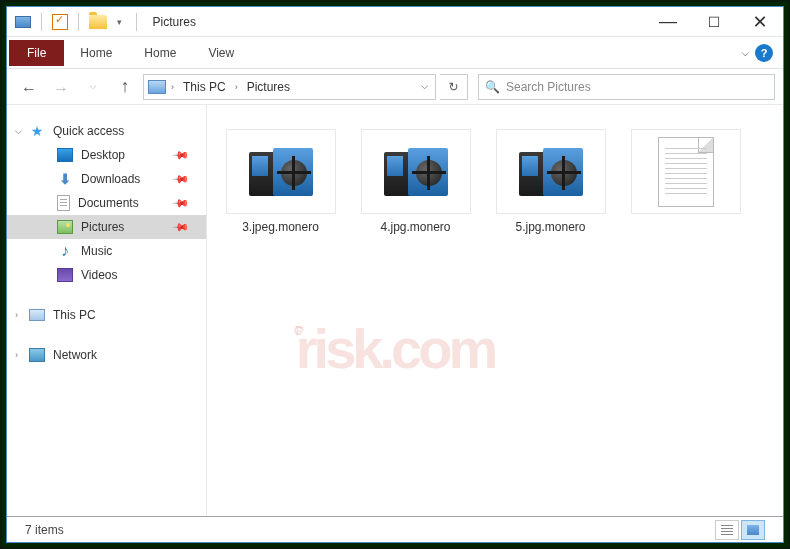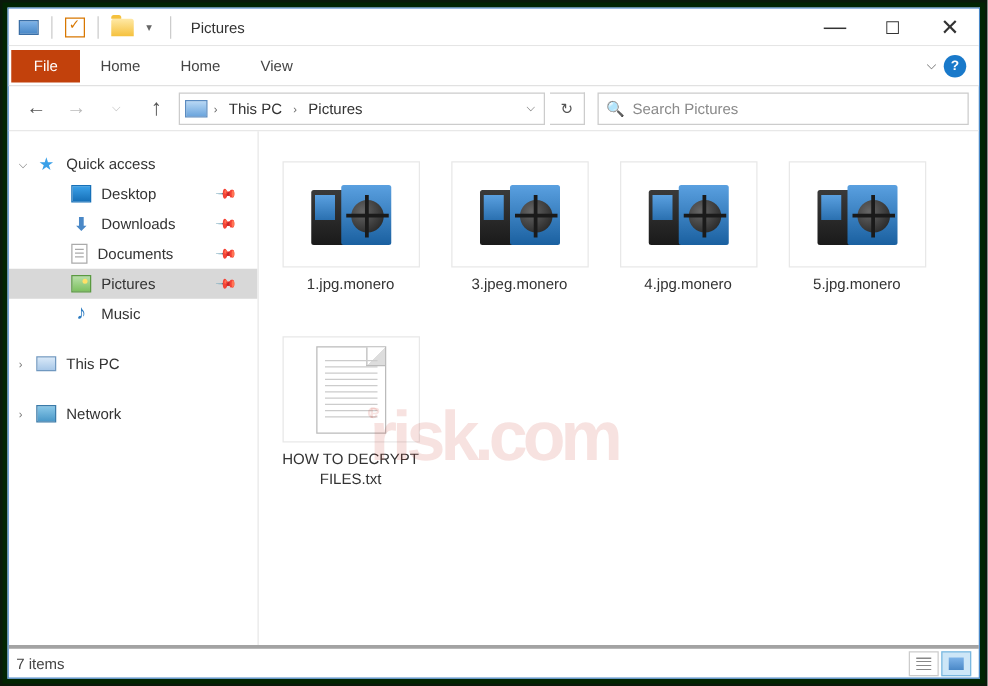--- a/index.html
+++ b/index.html
@@ -12,21 +12,21 @@
 .titlebar-appicon { width: 16px; height: 12px; background: linear-gradient(#7db3e8, #4a88c7); border: 1px solid #3a6ea5; }
 .titlebar-qat { width: 16px; height: 16px; border: 1px solid #d87700; background: #fff; position: relative; }
 .titlebar-qat::after { content: "✓"; color: #d87700; font-size: 11px; position: absolute; top: -2px; left: 2px; }
 .titlebar-folder { width: 18px; height: 14px; background: linear-gradient(#ffe9a6, #f5c13d); border-radius: 2px 2px 0 0; position: relative; }
 .titlebar-folder::before { content: ""; position: absolute; top: -3px; left: 0; width: 8px; height: 3px; background: #f5c13d; border-radius: 2px 2px 0 0; }
 .titlebar-sep { border-left: 1px solid #ccc; height: 18px; margin: 0 4px; }
 .titlebar-title { padding-left: 4px; color: #333; }
 .titlebar-right { margin-left: auto; display: flex; }
 .titlebar-btn { width: 46px; height: 30px; display: flex; align-items: center; justify-content: center; color: #333; font-size: 14px; }
 .ribbon-row { height: 32px; background: #fff; display: flex; align-items: center; border-bottom: 1px solid #e1e1e1; }
-.file-tab { background: #c2410c; color: #fff; height: 26px; padding: 0 18px; display: flex; align-items: center; margin-left: 2px; }
+.file-tab { background: #7f1d1d; color: #fff; height: 26px; padding: 0 18px; display: flex; align-items: center; margin-left: 2px; }
 .ribbon-tab { padding: 0 16px; height: 26px; display: flex; align-items: center; color: #444; }
 .ribbon-right { margin-left: auto; display: flex; align-items: center; gap: 6px; padding-right: 10px; }
 .chevron-down { color: #666; font-size: 10px; }
 .help { width: 18px; height: 18px; border-radius: 50%; background: #1979ca; color: #fff; display: flex; align-items: center; justify-content: center; font-weight: bold; font-size: 11px; }
 .navbar { height: 36px; display: flex; align-items: center; gap: 4px; padding: 4px 8px; border-bottom: 1px solid #e8e8e8; }
 .nav-arrow { width: 28px; height: 28px; display: flex; align-items: center; justify-content: center; color: #555; font-size: 16px; }
 .nav-arrow.disabled { color: #bbb; }
 .nav-up { font-size: 18px; }
 .address { flex: 1; height: 26px; border: 1px solid #ccc; display: flex; align-items: center; padding: 0 4px; gap: 2px; max-width: 310px; }
 .address-icon { width: 18px; height: 14px; background: linear-gradient(#b8d8f5,#6ba5dd); border: 1px solid #5a8bc0; }
@@ -65,21 +65,21 @@
 .mw-back::after { content:""; position:absolute; top:4px; left:3px; width:16px; height:20px; background: linear-gradient(#5aa0e0,#2a70b0); }
 .mw-front { position: absolute; right: 0; top: 0; width: 40px; height: 48px; background: linear-gradient(#5aa0e0,#1a60a0); border-radius: 2px; }
 .mw-spike { position: absolute; right: 6px; top: 12px; width: 26px; height: 26px; background: radial-gradient(circle at 35% 35%, #666, #1a1a1a); border-radius: 50%; }
 .mw-spike::before, .mw-spike::after { content:""; position:absolute; background:#1a1a1a; }
 .mw-spike::before { width: 34px; height: 3px; top: 11px; left: -4px; }
 .mw-spike::after { width: 3px; height: 34px; left: 11px; top: -4px; }
 .txt-icon { width: 56px; height: 70px; background: #fff; border: 1px solid #bbb; position: relative; }
 .txt-icon::before { content:""; position:absolute; top:0; right:0; width:14px; height:14px; background: linear-gradient(135deg, #fff 50%, #ddd 50%); border-left: 1px solid #bbb; border-bottom: 1px solid #bbb; }
 .txt-icon::after { content:""; position:absolute; top:10px; left:6px; right:6px; height:1px; background:#ccc; box-shadow: 0 5px 0 #ccc, 0 10px 0 #ccc, 0 15px 0 #ccc, 0 20px 0 #ccc, 0 25px 0 #ccc, 0 30px 0 #ccc, 0 35px 0 #ccc, 0 40px 0 #ccc, 0 45px 0 #ccc; }
 .tile-label { margin-top: 6px; text-align: center; color: #333; max-width: 110px; line-height: 1.3; word-wrap: break-word; }
-.statusbar { height: 26px; border-top: 3px solid #a3a3a3; display: flex; align-items: center; padding: 0 6px; color: #444; }
+.statusbar { height: 26px; border-top: 1px solid #a3a3a3; display: flex; align-items: center; padding: 0 18px; color: #444; }
 .statusbar-right { margin-left: auto; display: flex; gap: 2px; }
 .view-btn { width: 24px; height: 20px; border: 1px solid #ccc; display: flex; align-items: center; justify-content: center; background: #fff; }
 .view-btn.active { background: #cde6f7; border-color: #7ab8e0; }
 .view-btn .det { width: 12px; height: 10px; background: repeating-linear-gradient(#888, #888 1px, transparent 1px, transparent 3px); }
 .view-btn .thm { width: 12px; height: 10px; background: linear-gradient(#7db3e8,#4a88c7); }
 </style>
 </head>
 <body>
 
 <div class="watermark">
@@ -163,20 +163,24 @@
           </div>
           <div class="nav-item indent selected">
             <span class="ico ico-pictures"></span>
             <span>Pictures</span>
             <span class="pin">📌</span>
           </div>
           <div class="nav-item indent">
             <span class="ico ico-music">♪</span>
             <span>Music</span>
           </div>
+          <div class="nav-item indent">
+            <span class="ico ico-videos"></span>
+            <span>Videos</span>
+          </div>
         </div>
       <div class="nav-gap"></div>
       <div class="nav-item top">
         <span class="tree-caret">›</span>
         <span class="ico ico-pc"></span>
         <span>This PC</span>
       </div>
       <div class="nav-gap"></div>
       <div class="nav-item top">
         <span class="tree-caret">›</span>
@@ -186,57 +190,46 @@
     </div>
     <div class="files" id="files-grid">
         <div class="tile">
           <div class="tile-icobox">
             <div class="malware-icon">
               <div class="mw-back"></div>
               <div class="mw-front"></div>
               <div class="mw-spike"></div>
             </div>
           </div>
-          <div class="tile-label">1.jpg.monero</div>
+          <div class="tile-label">3.jpeg.monero</div>
         </div>
         <div class="tile">
           <div class="tile-icobox">
             <div class="malware-icon">
               <div class="mw-back"></div>
               <div class="mw-front"></div>
               <div class="mw-spike"></div>
             </div>
           </div>
-          <div class="tile-label">3.jpeg.monero</div>
+          <div class="tile-label">4.jpg.monero</div>
         </div>
         <div class="tile">
           <div class="tile-icobox">
             <div class="malware-icon">
               <div class="mw-back"></div>
               <div class="mw-front"></div>
               <div class="mw-spike"></div>
             </div>
           </div>
-          <div class="tile-label">4.jpg.monero</div>
-        </div>
-        <div class="tile">
-          <div class="tile-icobox">
-            <div class="malware-icon">
-              <div class="mw-back"></div>
-              <div class="mw-front"></div>
-              <div class="mw-spike"></div>
-            </div>
-          </div>
           <div class="tile-label">5.jpg.monero</div>
         </div>
         <div class="tile">
           <div class="tile-icobox">
             <div class="txt-icon"></div>
           </div>
-          <div class="tile-label">HOW TO DECRYPT FILES.txt</div>
         </div>
       </div>
   </div>
 
   <div class="statusbar">
     <span>7 items</span>
     <div class="statusbar-right">
       <div class="view-btn">
           <div class="det"></div>
         </div>

